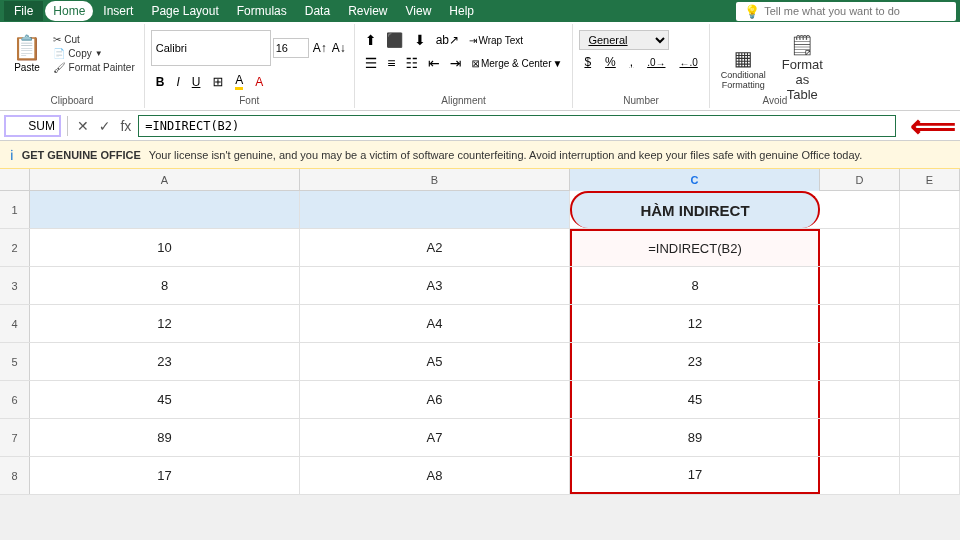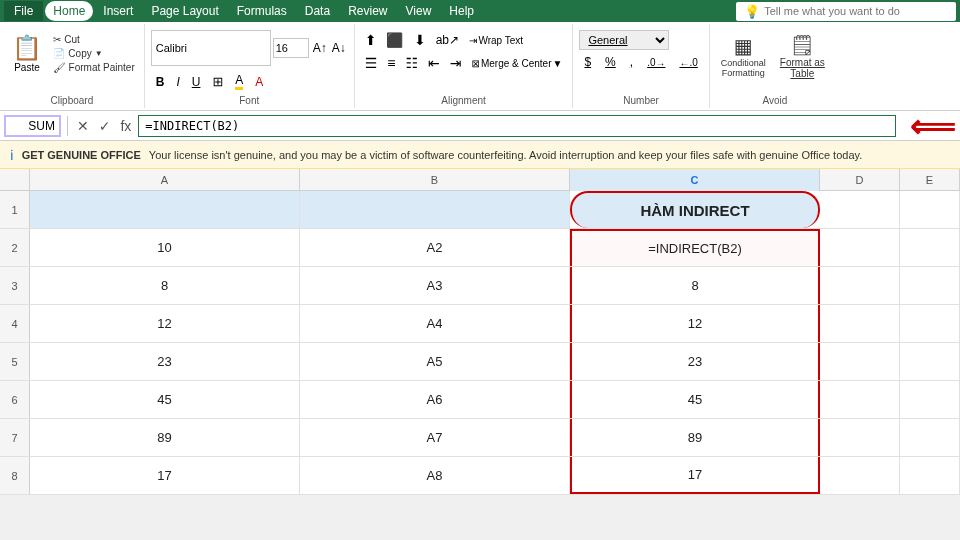--- a/index.html
+++ b/index.html
@@ -210,21 +210,21 @@
 
     <div class="ribbon-group" style="min-width:130px; border-right:none;">
       <div class="ribbon-group-content" style="flex-direction:column; align-items:flex-start; padding-top:4px; gap:2px;">
         <div style="display:flex; gap:4px; align-items:center;">
           <div class="cond-fmt-btn">
             <span style="font-size:20px;">▦</span>
             <span style="font-size:9px; text-align:center; max-width:45px;">Conditional Formatting</span>
           </div>
           <div class="cond-fmt-btn">
             <span style="font-size:20px;">🗒</span>
-            <span style="font-size:10px; text-align:center; max-width:45px;text-decoration:underline;">Format as Table</span>
+            <span style="font-size:13px; text-align:center; max-width:45px;">Format as Table</span>
           </div>
         </div>
       </div>
       <span class="ribbon-group-label">Avoid</span>
     </div>
 
   </div>
 </div>
 
 <div class="formula-bar">

